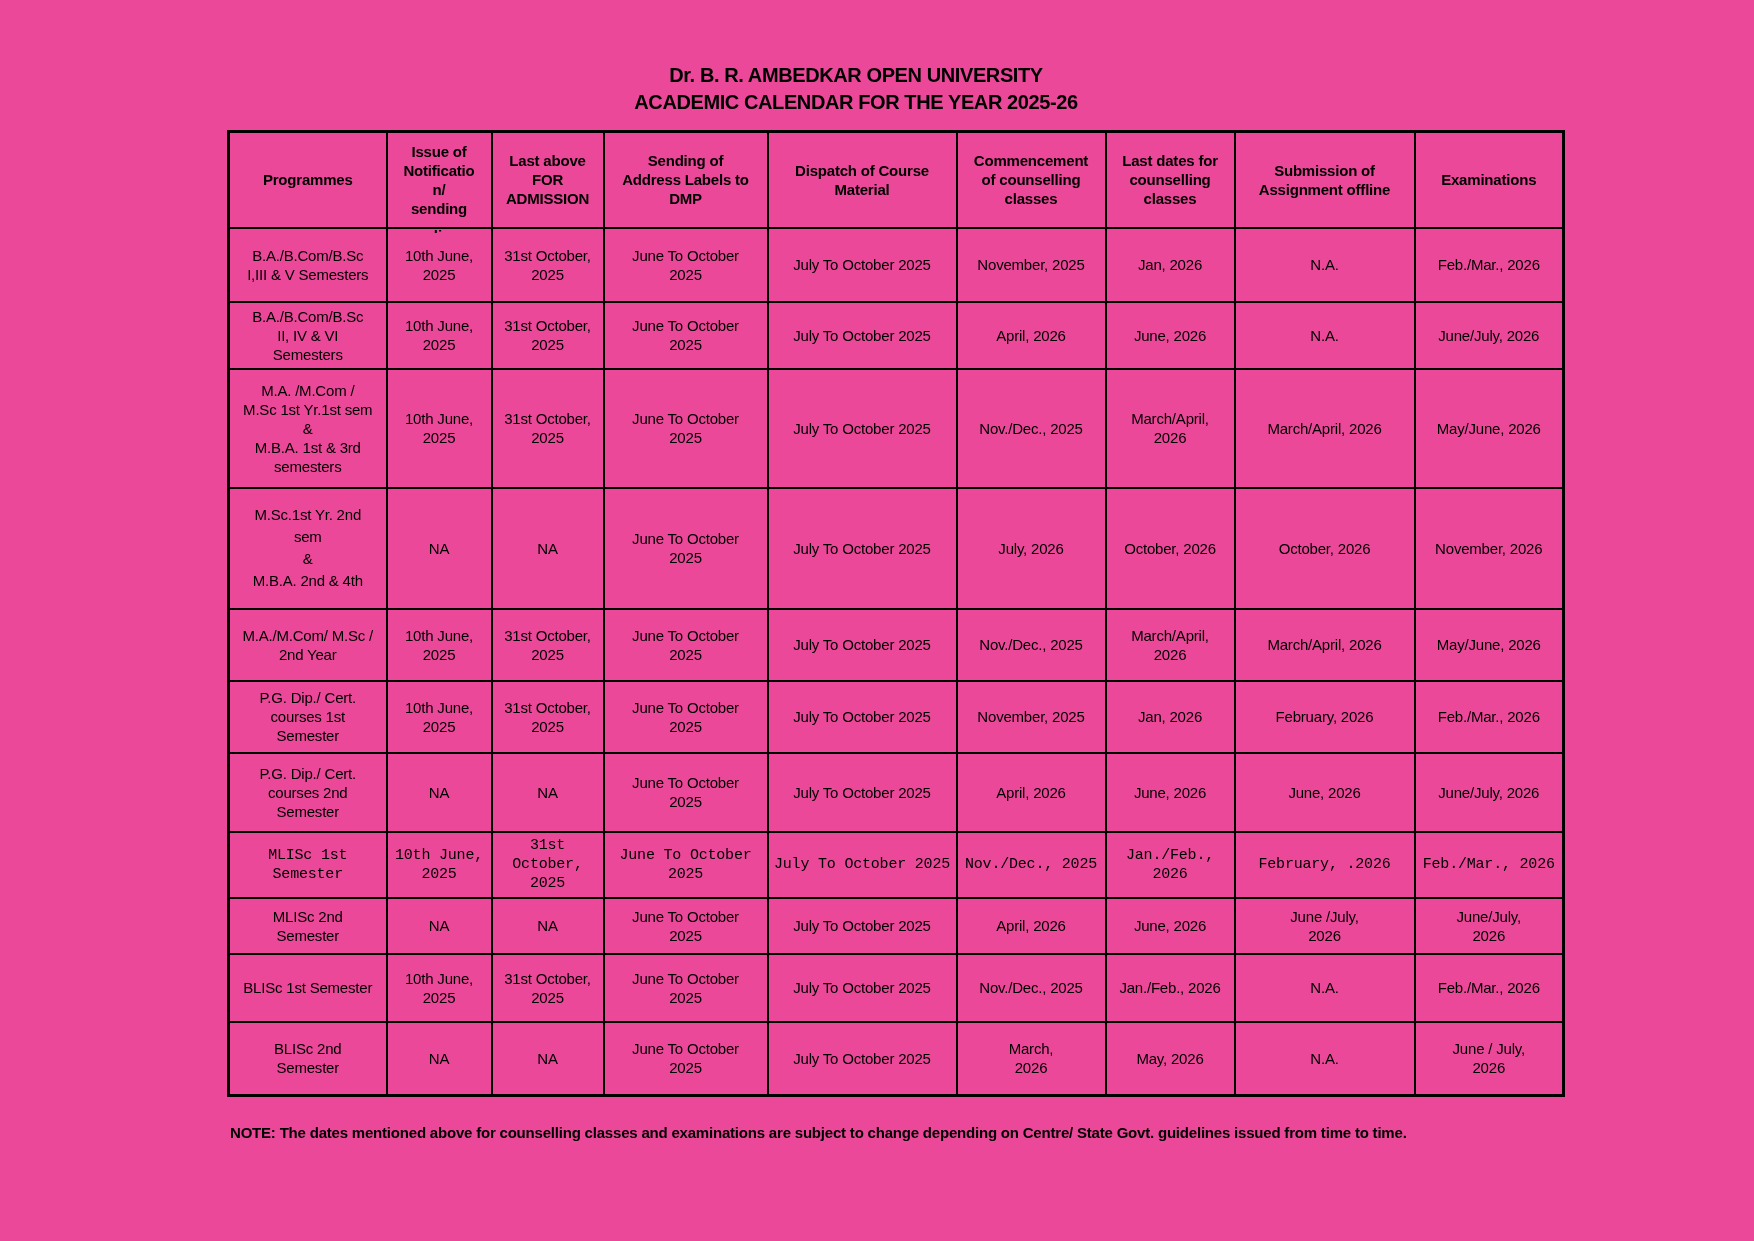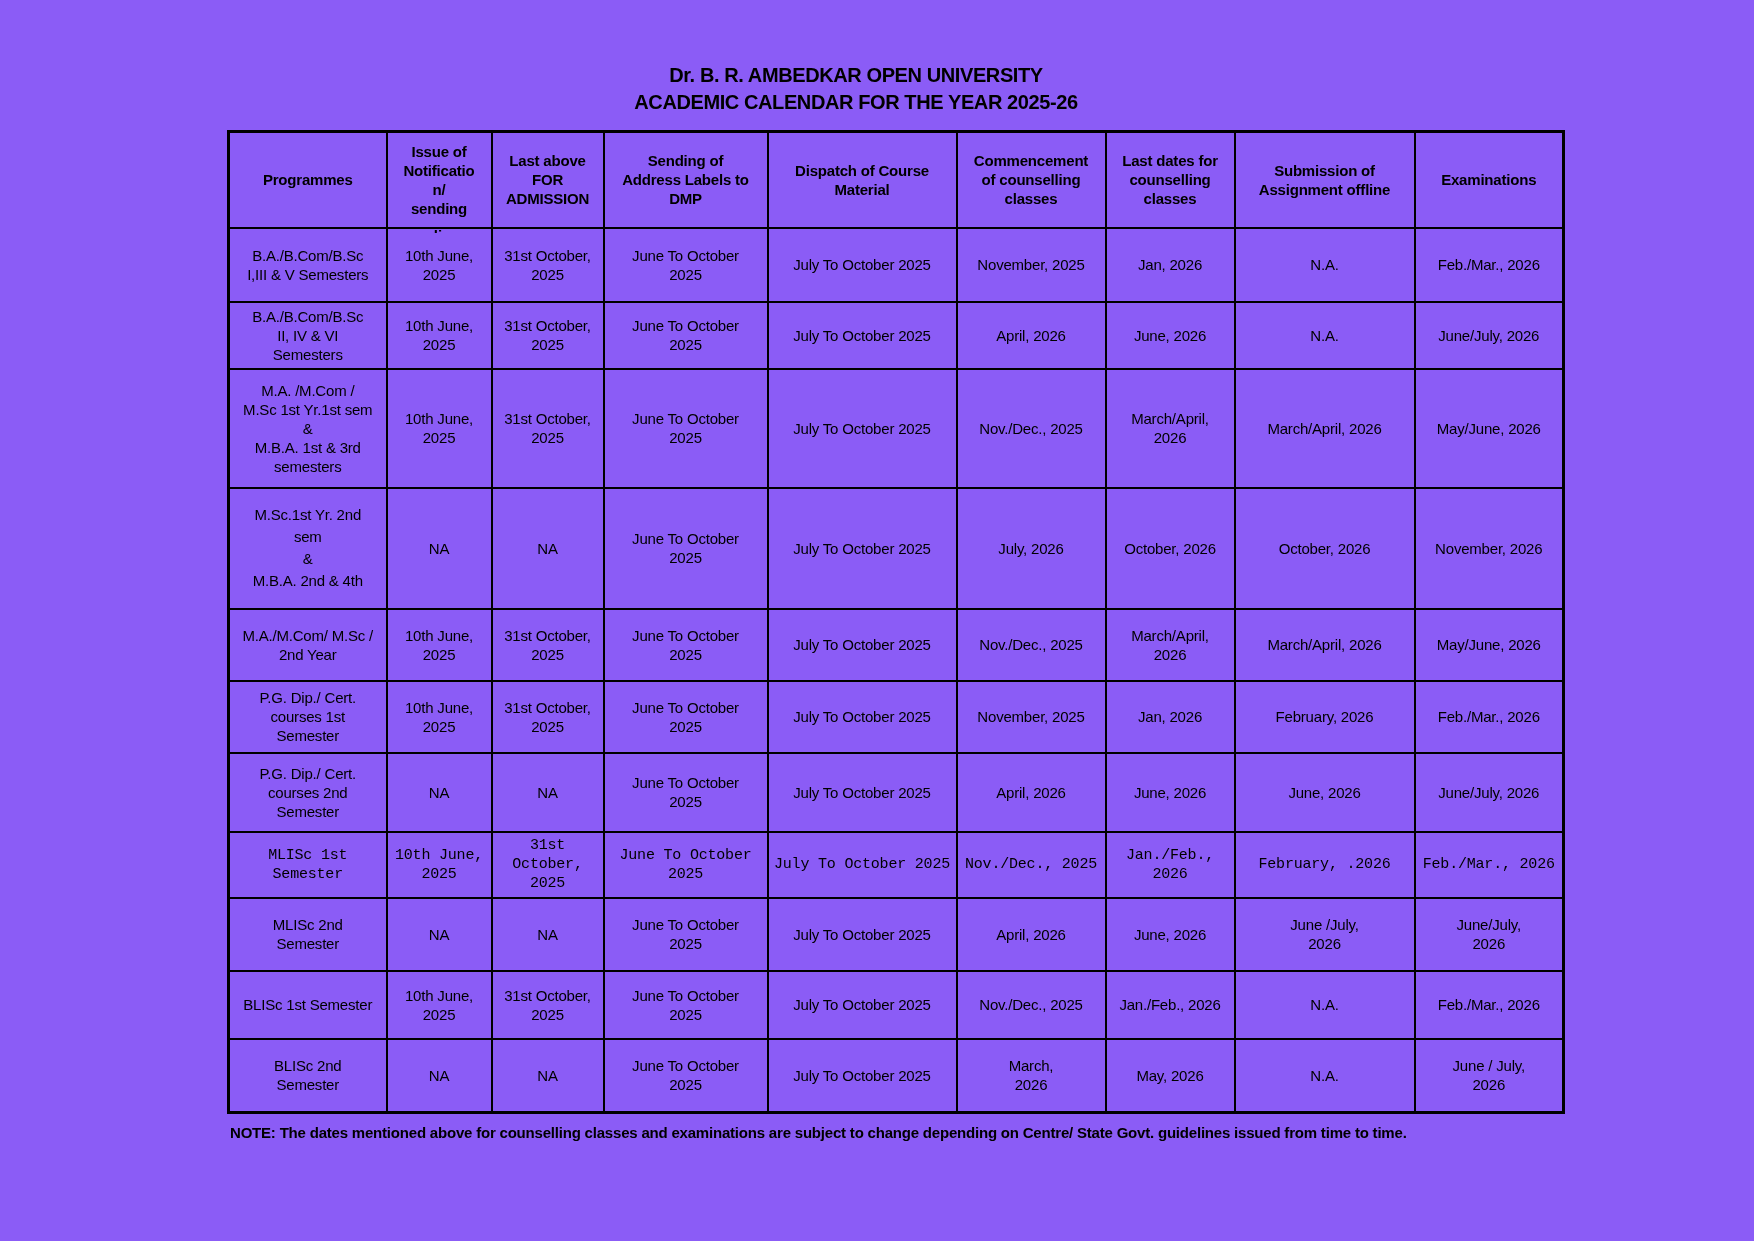--- a/index.html
+++ b/index.html
@@ -1,35 +1,35 @@
 <!DOCTYPE html>
 <html><head>
 <meta charset="utf-8">
 <style>
   html,body{margin:0;padding:0;background:#ffffff;}
   body{width:1754px;height:1241px;overflow:hidden;
        font-family:"Liberation Sans",sans-serif;color:#000;}
-  .page{position:relative;width:1754px;height:1241px;background:#8b5cf6;}
+  .page{position:relative;width:1754px;height:1241px;background:#ec4899;}
 
   .titles{position:absolute;left:0;top:62px;width:1712px;text-align:center;}
   .title-line{font-weight:bold;font-size:20px;line-height:27px;letter-spacing:-0.4px;}
 
   .table-wrap{position:absolute;left:227px;top:130px;width:1335px;}
   table{border-collapse:collapse;table-layout:fixed;width:1335px;
         border:3px solid #000;}
   th,td{border:2px solid #000;text-align:center;vertical-align:middle;
         padding:0 2px;overflow:hidden;}
   th{font-weight:bold;font-size:15px;line-height:19px;white-space:pre-line;
      letter-spacing:-0.2px;}
   thead tr{height:96px;}
   .cell-inner{white-space:pre-line;font-size:15px;line-height:19px;
               letter-spacing:-0.2px;}
   tr.r1{height:74px;}  tr.r2{height:67px;}  tr.r3{height:119px;margin-left:32px;}
   tr.r4{height:121px;} tr.r5{height:72px;}  tr.r6{height:72px;}
-  tr.r7{height:79px;}  tr.r8{height:66px;font-family:Liberation Mono, monospace;}  tr.r9{height:73px;}
+  tr.r7{height:79px;}  tr.r8{height:66px;font-family:Liberation Mono, monospace;}  tr.r9{height:56px;}
   tr.r10{height:68px;} tr.r11{height:74px;}
   
   tr.r4 td:first-child .cell-inner{
       height:91px;overflow:hidden;display:flex;flex-direction:column;
       justify-content:center;line-height:22px;text-align:center;}
   
   .clip-frag{position:absolute;left:160px;top:99px;width:101px;height:4px;
       overflow:hidden;text-align:center;font-weight:bold;font-size:15px;
       line-height:14px;}
 

